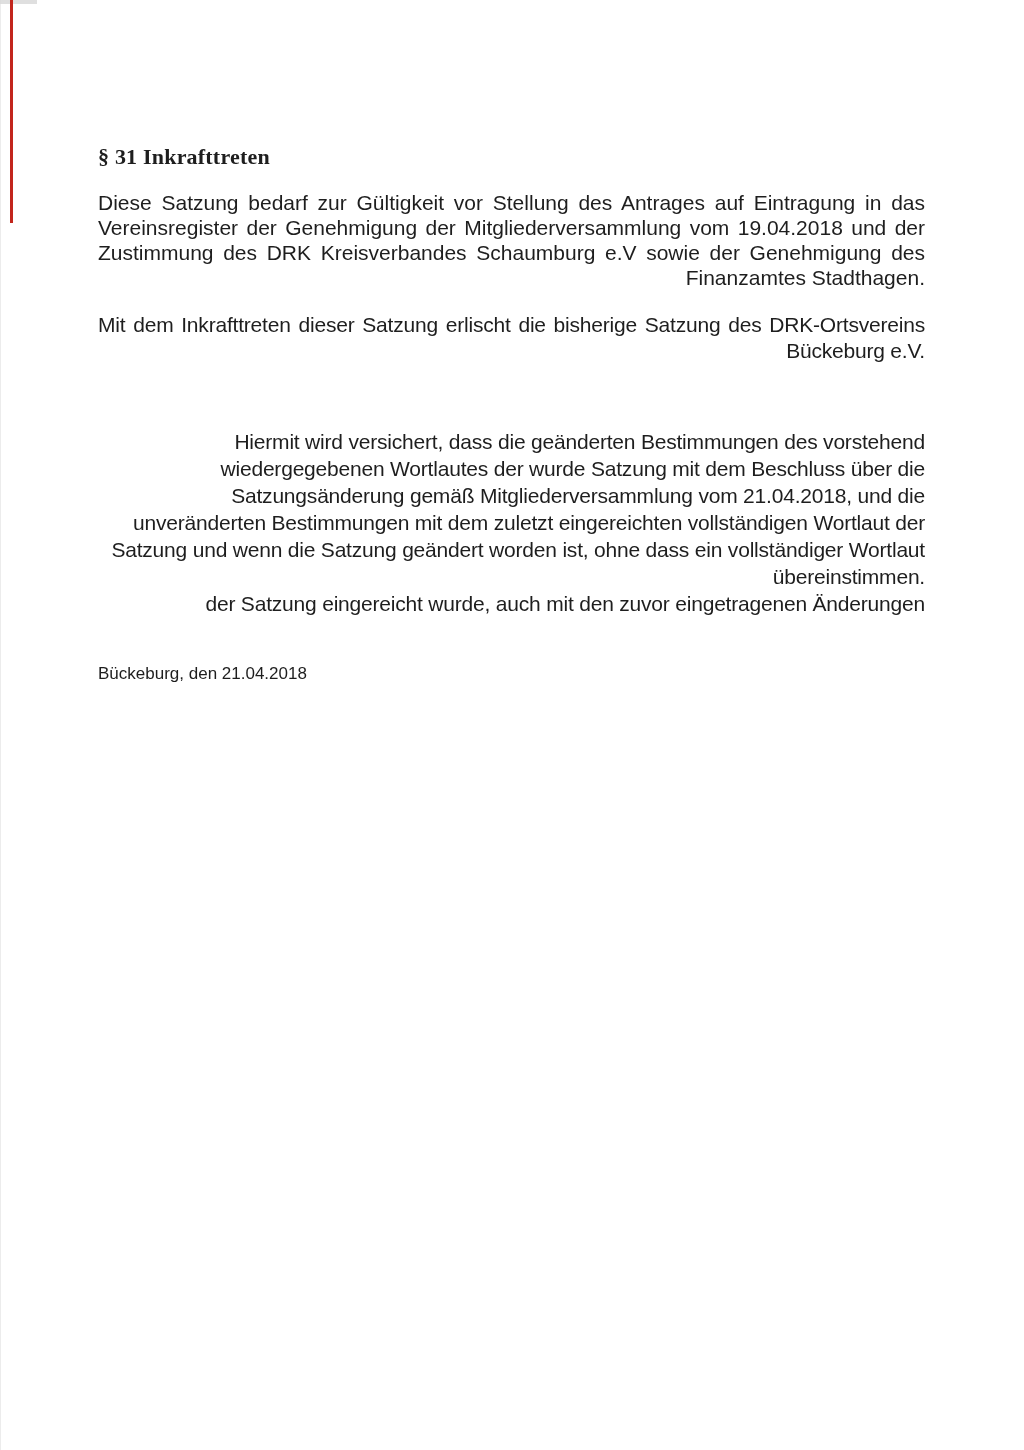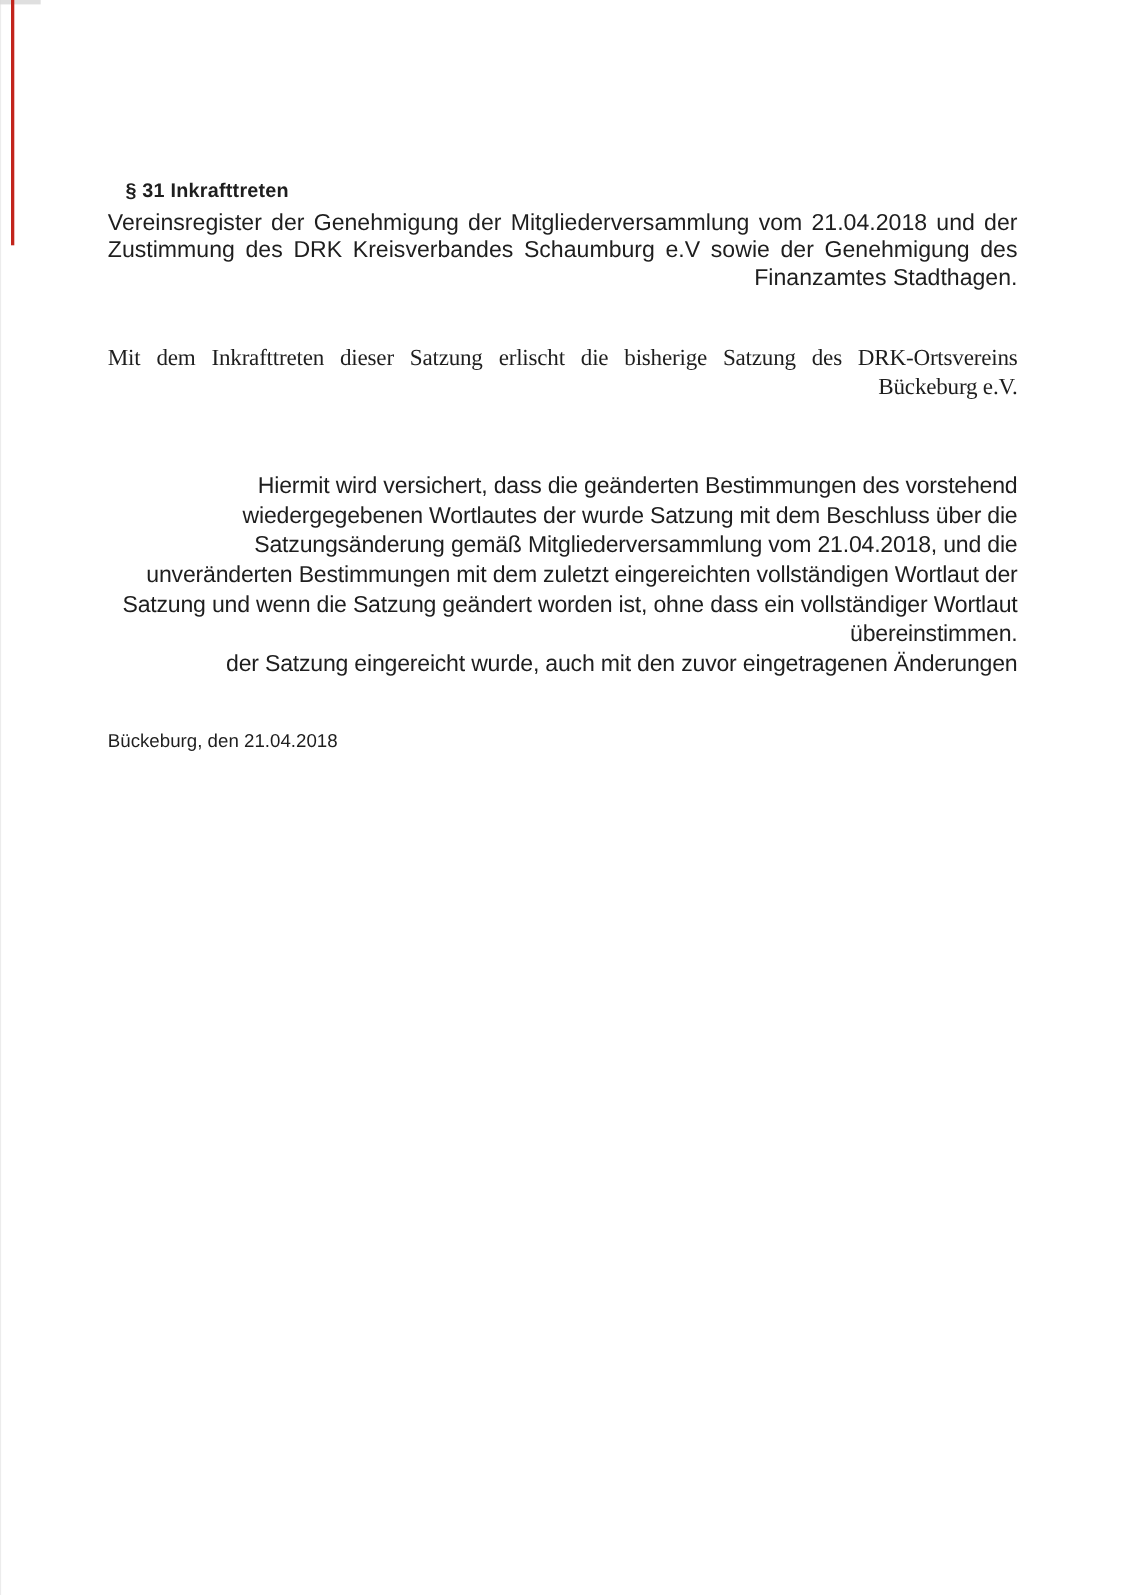--- a/index.html
+++ b/index.html
@@ -34,43 +34,44 @@
   .red-line {
     position: absolute;
     left: 10px; top: 0;
     width: 3px; height: 223px;
     background: var(--red-line-color, #c2251c);
   }
 
   .heading {
     position: absolute;
     left: 98px; top: 144px;
-    margin: 16px;
-    font-size: 18px;
+    margin: 0;
+    font-size: 22px;
     line-height: 26px;
     font-weight: bold;
     letter-spacing: 0.2px;
+    font-family: Liberation Serif, serif;
   }
 
   .para {
     position: absolute;
     left: 98px;
     width: 827px;
     font-size: 21px;
   }
   .para div { width: 100%; text-align: right; }
 
   
   .jline {
     text-align: justify;
     text-align-last: justify;
   }
 
   .p1 { top: 190px; line-height: 25px; }
-  .p2 { top: 312px; line-height: 26px; letter-spacing: -0.2px; font-family: Liberation Serif, serif; }
+  .p2 { top: 312px; line-height: 26px; letter-spacing: -0.2px; }
   .p3 { top: 428px; line-height: 27px; letter-spacing: -0.2px; }
 
   .date-line {
     position: absolute;
     left: 98px; top: 661px;
     font-size: 17px;
     line-height: 26px;
   }
 </style>
 </head>
@@ -78,21 +79,22 @@
 
 <div class="page">
 
   <div class="left-edge"></div>
   <div class="top-smudge"></div>
   <div class="red-line"></div>
 
   <h1 class="heading">§ 31 Inkrafttreten</h1>
 
   <div class="para p1">
-    <div class="jline">Vereinsregister der Genehmigung der Mitgliederversammlung vom 21.04.2018 und der</div>
+    <div class="jline">Diese Satzung bedarf zur Gültigkeit vor Stellung des Antrages auf Eintragung in das</div>
+    <div class="jline">Vereinsregister der Genehmigung der Mitgliederversammlung vom 19.04.2018 und der</div>
     <div class="jline">Zustimmung des DRK Kreisverbandes Schaumburg e.V sowie der Genehmigung des</div>
     <div>Finanzamtes Stadthagen.</div>
   </div>
 
   <div class="para p2">
     <div class="jline">Mit dem Inkrafttreten dieser Satzung erlischt die bisherige Satzung des DRK-Ortsvereins</div>
     <div>Bückeburg e.V.</div>
   </div>
 
   <div class="para p3">

